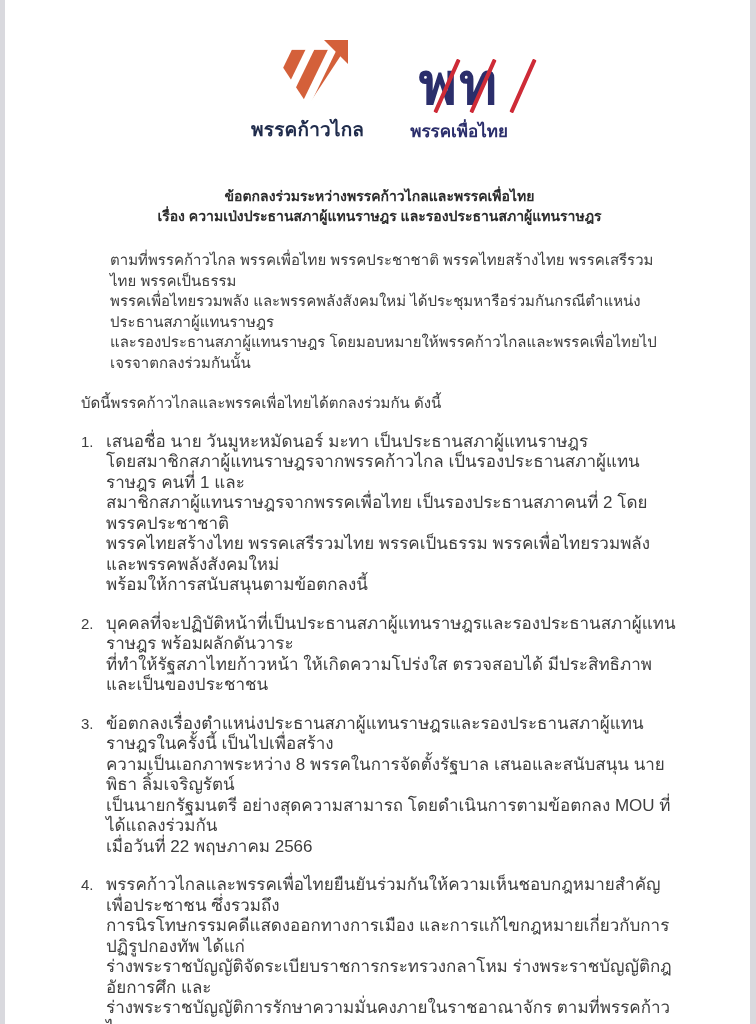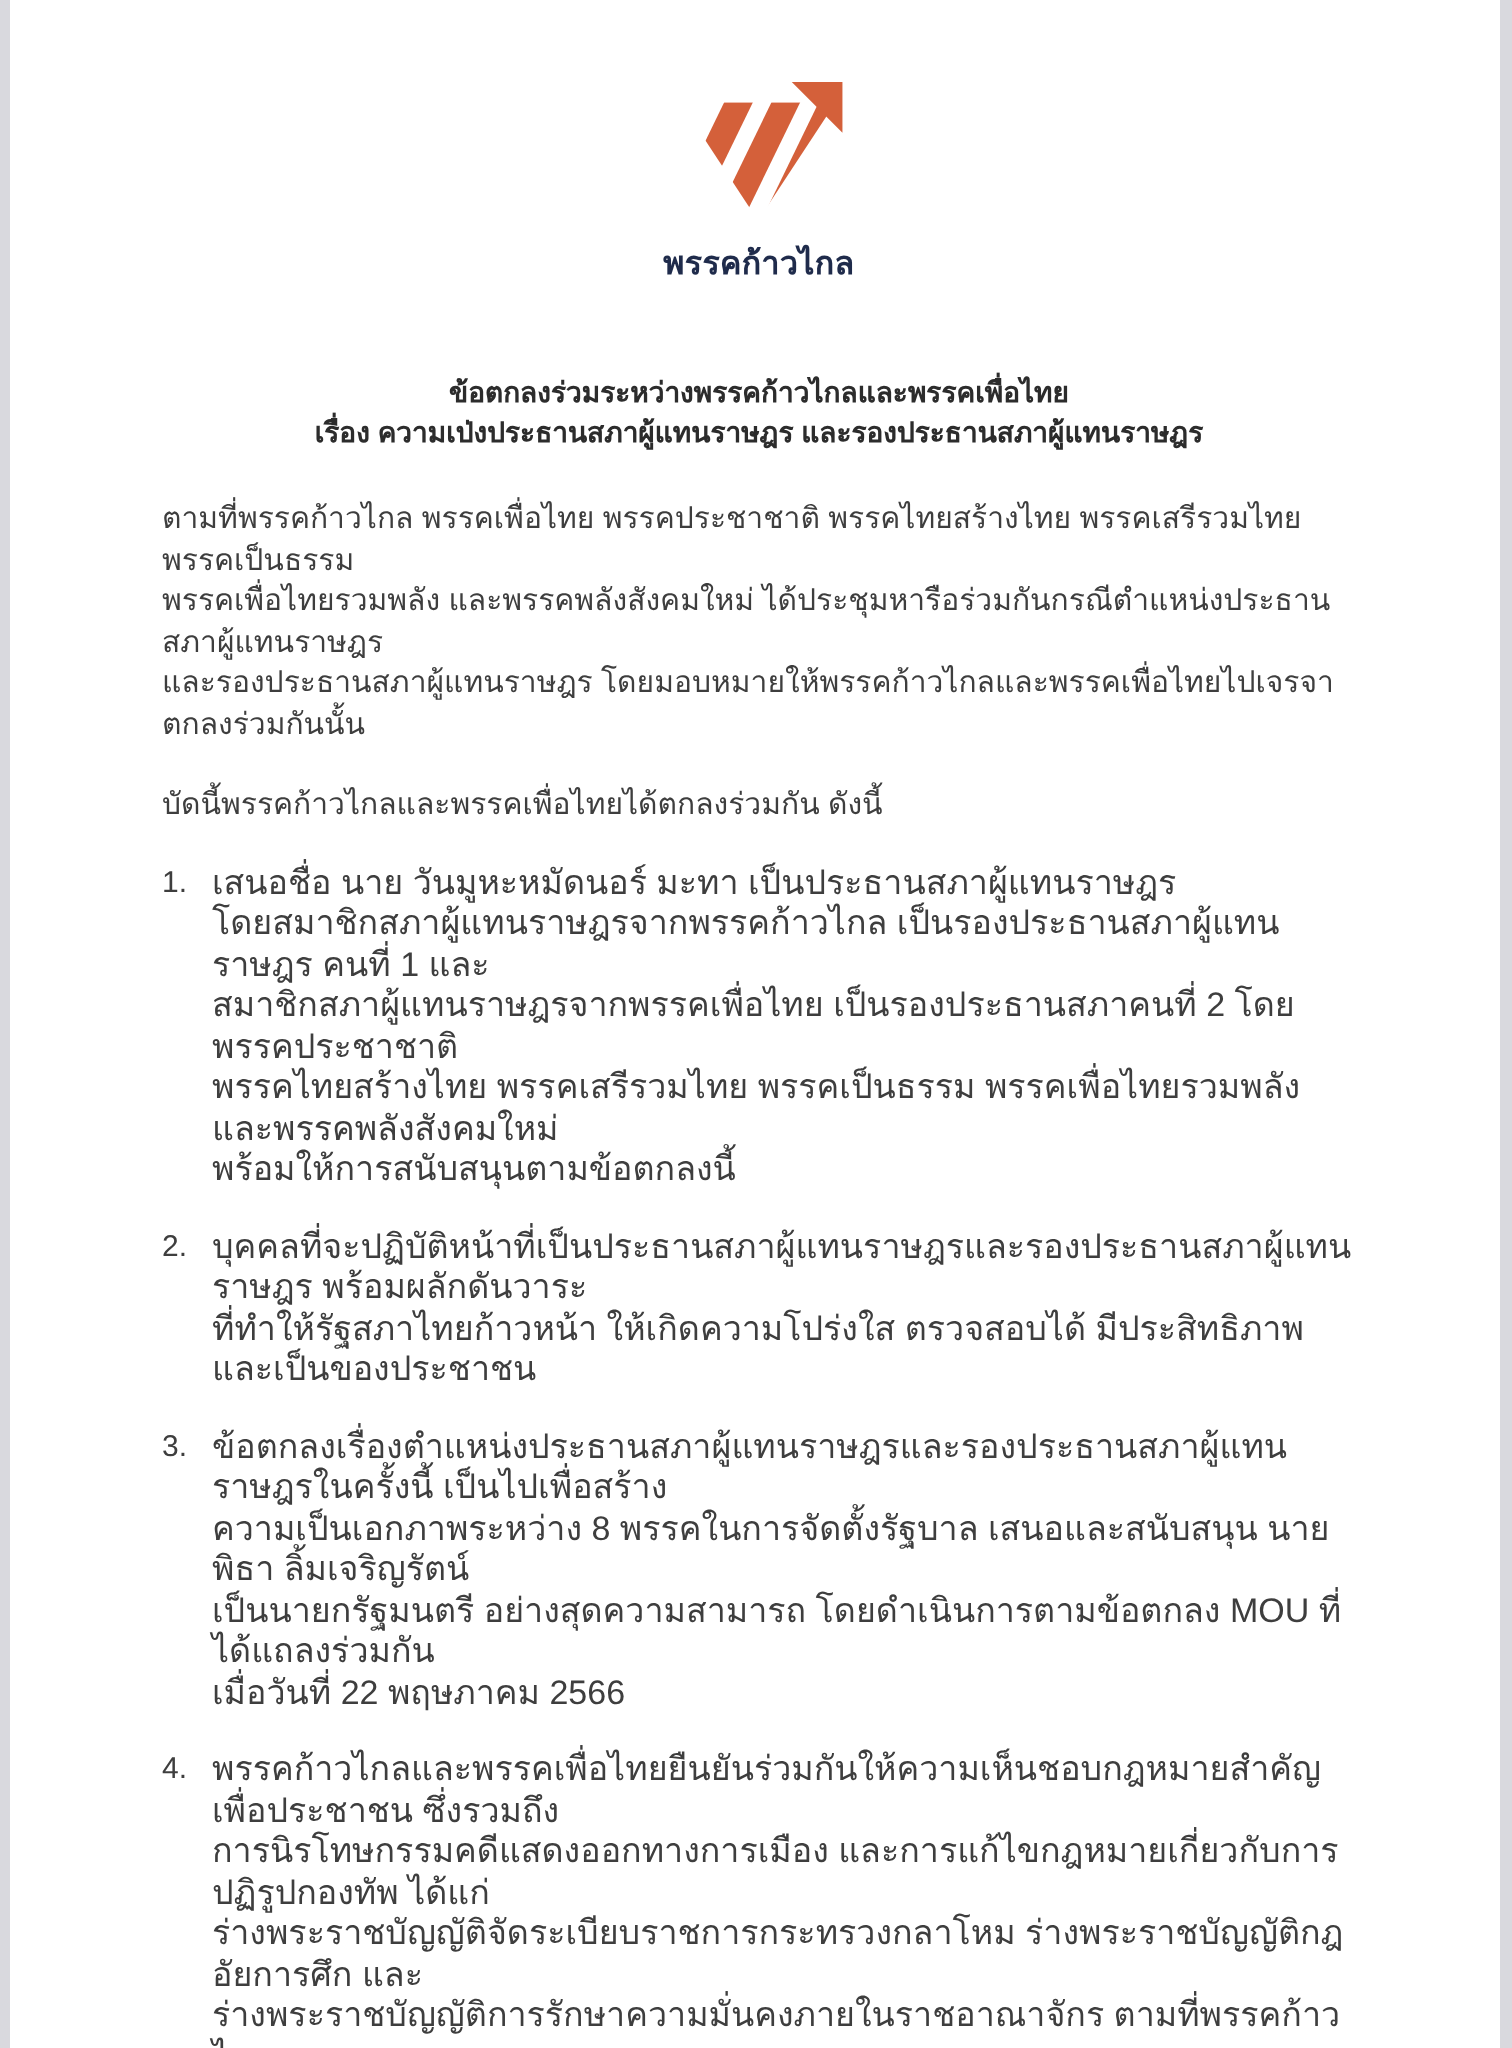--- a/index.html
+++ b/index.html
@@ -22,21 +22,21 @@
   .logos {
     display: flex;
     justify-content: center;
     align-items: flex-end;
     gap: 46px;
     height: 104px;
     margin-top: 2px;
   }
   .logo { display: flex; flex-direction: column; align-items: center; justify-content: flex-end; height: 100%; }
   .mfp-label {
-    font-size: 16px;
+    font-size: 19px;
     font-weight: 700;
     color: #1f2b4b;
     margin-top: 2px;
     letter-spacing: 0.2px;
   }
   .pt-mark {
     position: relative;
     font-size: 58px;
     font-weight: 800;
     color: #2b2e6b;
@@ -71,21 +71,21 @@
     font-size: 14px;
     line-height: 20px;
     color: #2c2c2c;
   }
   .para {
     white-space: pre-line;
     font-size: 15px;
     line-height: 20.5px;
     color: #3e3e3e;
   }
-  .intro    { margin-top: 24px; }
+  .intro    { margin-top: 24px; margin-left: 29px; }
   .lead-in  { margin-top: 20px; }
   .items    { margin-top: 18px; list-style: none; }
   .items li { display: flex; margin-bottom: 18px; }
   .items .num {
     width: 25px;
     flex-shrink: 0;
     font-size: 15px;
     line-height: 20.5px;
     color: #3e3e3e;
   }
@@ -114,20 +114,29 @@
         <g clip-path="url(#triclip)" fill="#d4603a">
           <polygon points="30,12 47,12 11,86 -6,86"></polygon>
           <polygon points="58,12 75,12 39,86 22,86"></polygon>
           <polygon points="86,12 103,12 67,86 50,86"></polygon>
         </g>
         <polygon fill="#d4603a" points="70,0 100,0 100,30"></polygon>
       </svg>
       <div class="mfp-label">พรรคก้าวไกล</div>
     </div>
 
+    <div class="logo">
+      <div class="pt-mark">
+        <span>พท</span>
+        <i class="stripe s1"></i>
+        <i class="stripe s2"></i>
+        <i class="stripe s3"></i>
+      </div>
+      <div class="pt-label">พรรคเพื่อไทย</div>
+    </div>
 
   </div>
 
   <div class="doc-title">
     <div>ข้อตกลงร่วมระหว่างพรรคก้าวไกลและพรรคเพื่อไทย</div>
     <div>เรื่อง ความเป่งประธานสภาผู้แทนราษฎร และรองประธานสภาผู้แทนราษฎร</div>
   </div>
 
   <p class="para intro">ตามที่พรรคก้าวไกล พรรคเพื่อไทย พรรคประชาชาติ พรรคไทยสร้างไทย พรรคเสรีรวมไทย พรรคเป็นธรรม
 พรรคเพื่อไทยรวมพลัง และพรรคพลังสังคมใหม่ ได้ประชุมหารือร่วมกันกรณีตำแหน่งประธานสภาผู้แทนราษฎร

